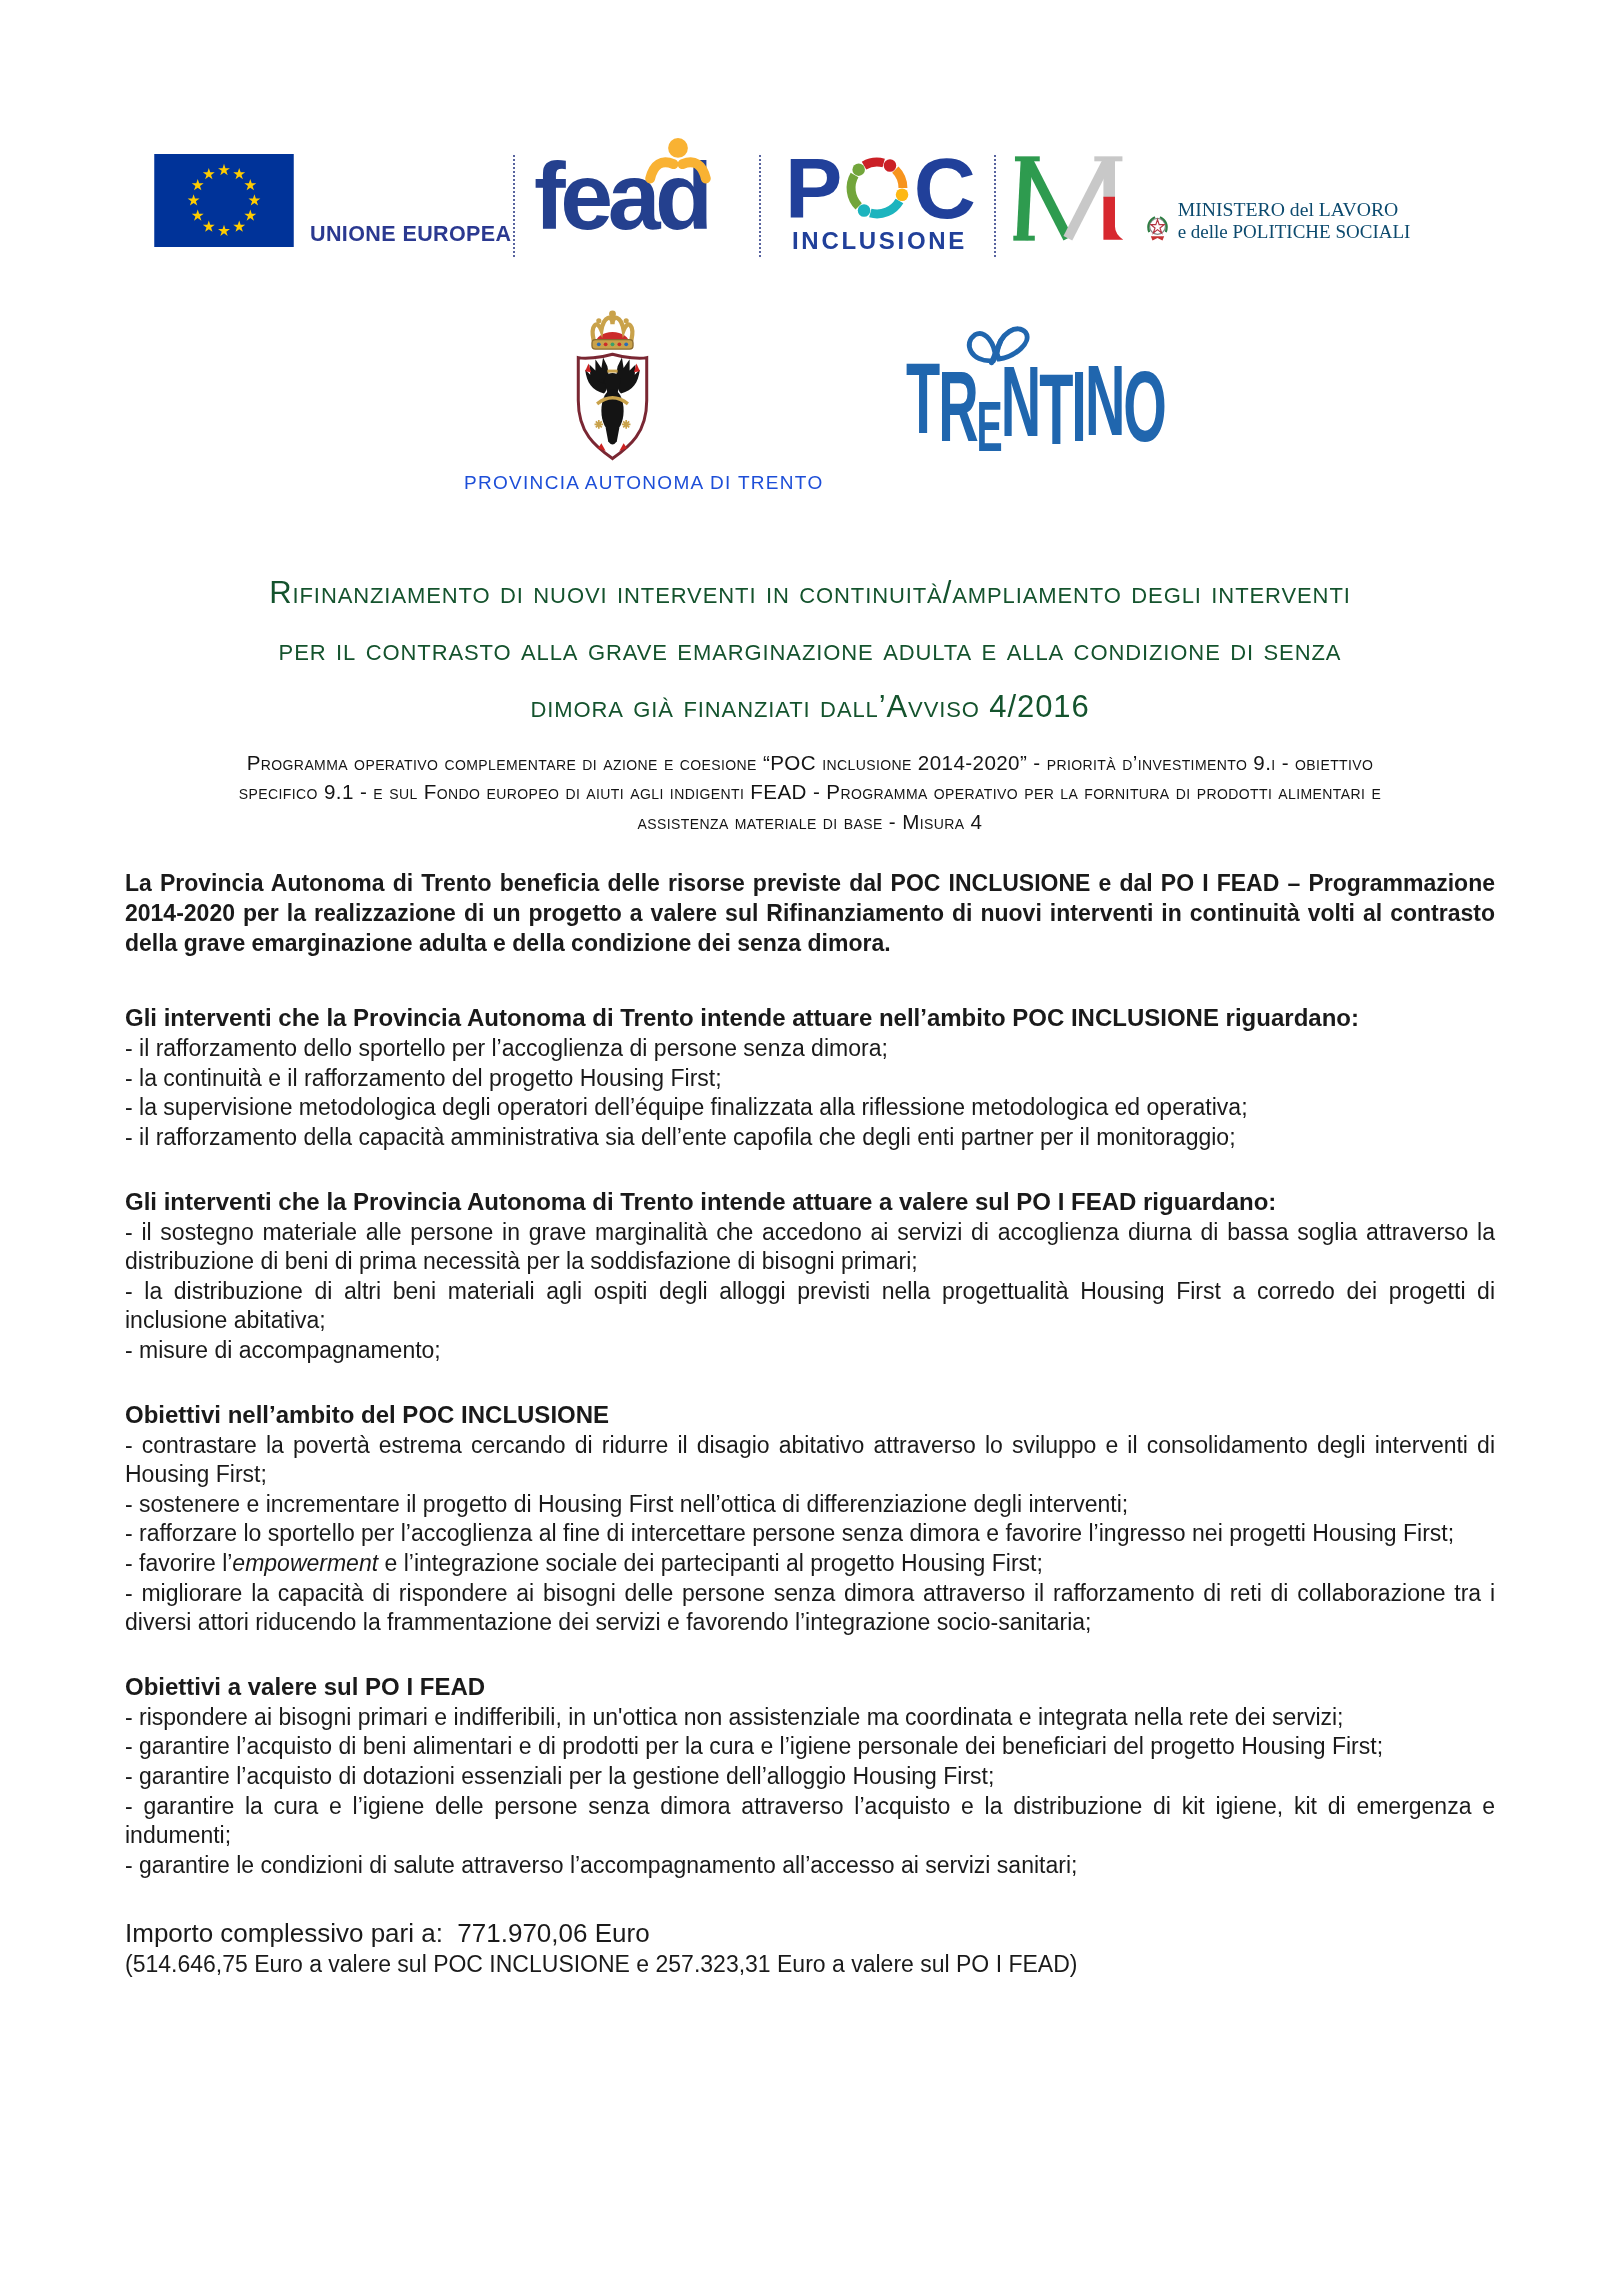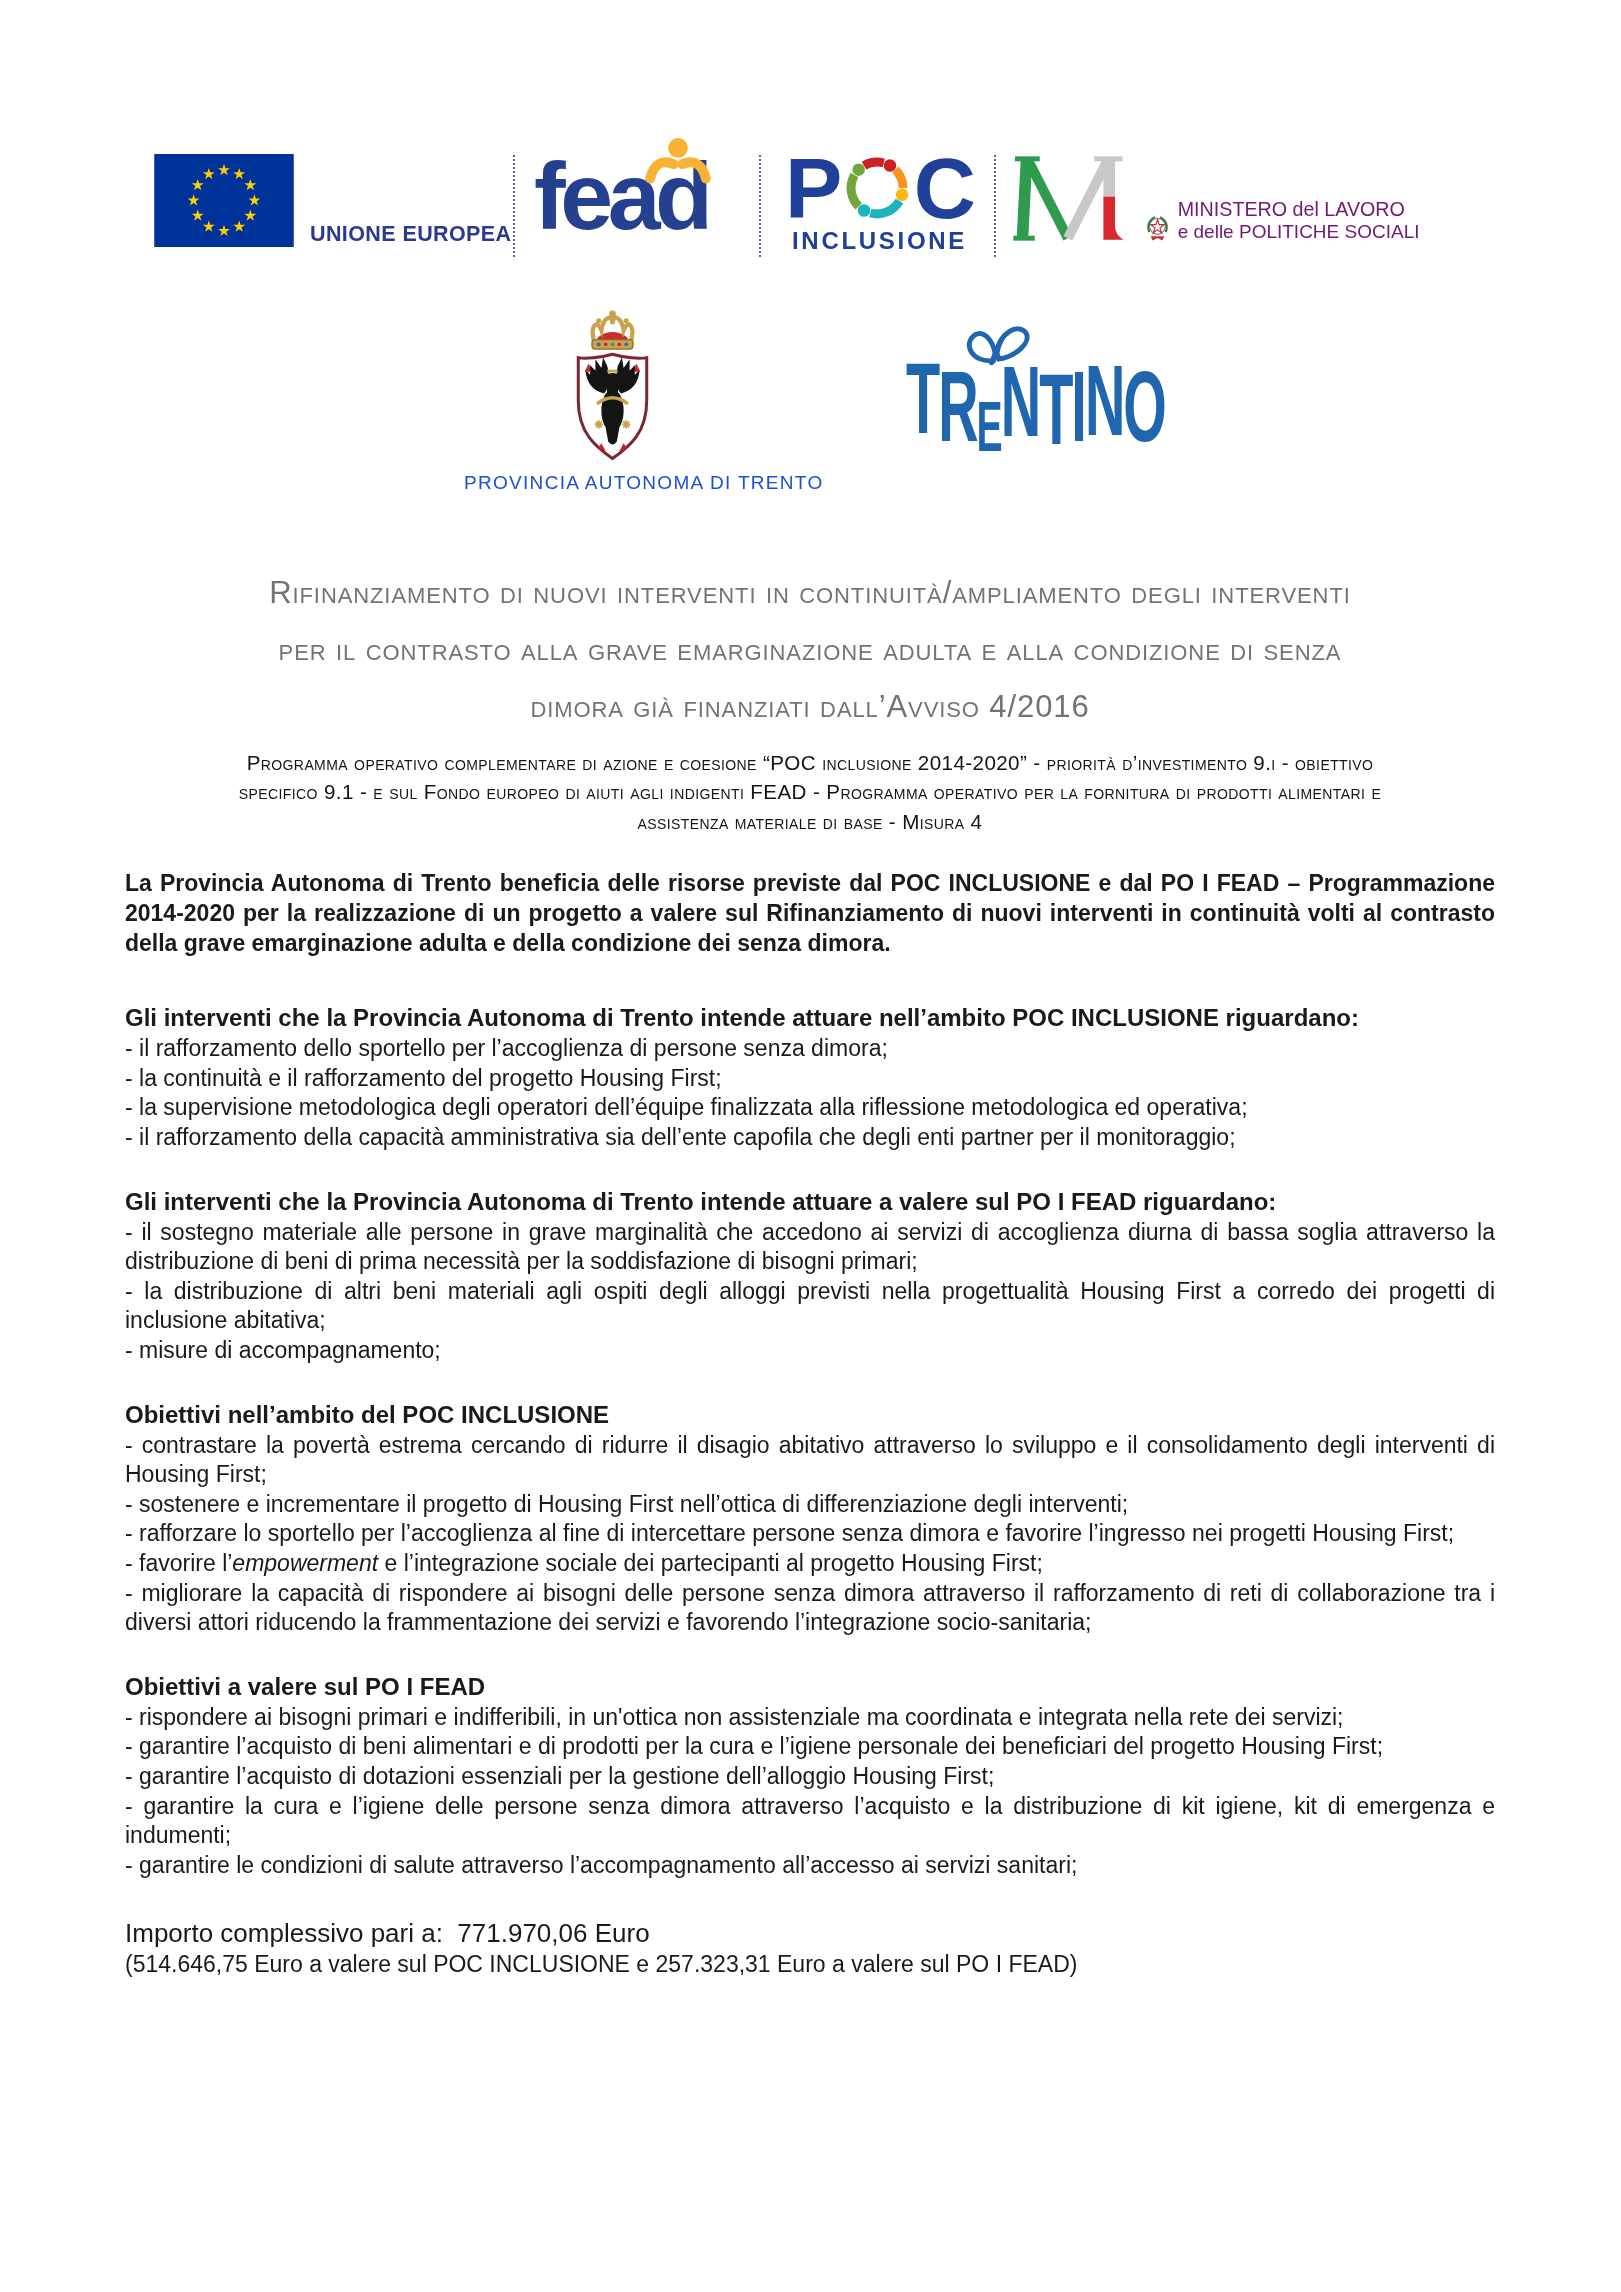--- a/index.html
+++ b/index.html
@@ -17,42 +17,42 @@
   .fead-figure{position:absolute;left:109px;top:-12.5px;}
 
   .logo-poc{position:absolute;left:781px;top:152px;width:197px;text-align:center;}
   .poc-word{display:flex;align-items:center;justify-content:center;
             font-size:86px;line-height:72px;font-weight:700;color:#21409a;letter-spacing:-1.8px;}
   .poc-ring{margin:0 2.7px;}
   .poc-sub{font-size:24px;font-weight:700;letter-spacing:2.7px;color:#21409a;margin-top:3px;}
 
   .logo-ministero{position:absolute;left:1010px;top:152px;display:flex;align-items:flex-end;gap:10.7px;}
   .min-right{display:flex;align-items:flex-end;gap:8px;padding-bottom:1.8px;}
-  .min-text{font-family:Liberation Sans, sans-serif;color:#701a75;line-height:22.4px;white-space:nowrap;}
+  .min-text{font-family:Liberation Serif, serif;color:#0c4a6e;line-height:22.4px;white-space:nowrap;}
   .min-line1{font-size:19.7px;} .min-line2{font-size:19px;}
 
   
   .trento-block{position:absolute;left:464px;top:308px;width:296px;text-align:center;}
   .trento-caption{margin-top:7.2px;font-family:Liberation Sans, sans-serif;font-size:19px;
                   letter-spacing:1.3px;color:#1d4ed8;white-space:nowrap;}
   .trentino-block{position:absolute;left:906px;top:330px;width:340px;height:116px;}
   .trentino-word{position:absolute;left:0;top:23px;font-weight:700;font-size:100px;line-height:90px;
                  color:#2066ae;letter-spacing:-3.6px;transform:scaleX(.56);transform-origin:left bottom;
                  white-space:nowrap;}
   .tl{display:inline-block;}
   .tl1{transform:translateY(8px);} .tl2{font-size:70px;transform:translateY(18px);}
   .tl3{transform:translateY(2.7px);} .tl4{transform:translateY(10.7px);}
   .tl5{transform:translateY(8px);} .tl6{transform:translateY(1.8px);}
   .tl7{transform:translateY(8px);}
   .trentino-butterfly{position:absolute;left:50px;top:-12.5px;}
 
   
   .content{position:absolute;left:125px;top:564px;width:1370px;}
   .doc-title{font-variant:small-caps;font-weight:400;font-size:31px;line-height:57px;
-             text-align:center;letter-spacing:0.9px;margin:0 0 12.5px 0;color:#737373;}
+             text-align:center;letter-spacing:0.9px;margin:0 0 12.5px 0;color:#14532d;}
   .doc-subtitle{font-variant:small-caps;font-size:20.6px;line-height:29.6px;text-align:center;
                 letter-spacing:0.4px;margin:0 0 32px 0;color:#141414;}
   .intro{font-weight:700;font-size:23px;line-height:30px;text-align:justify;margin:0;}
   .section{margin-top:32px;}
   .section:first-of-type{margin-top:43px;}
   .section-heading{font-size:24px;font-weight:700;line-height:33px;text-align:justify;margin:0;}
   .item{font-size:23px;line-height:29.6px;text-align:justify;margin:0;}
   .it{font-style:italic;}
   .totals{margin-top:36px;}
   .t1{font-size:26px;line-height:34px;margin:0;white-space:pre-wrap;}

